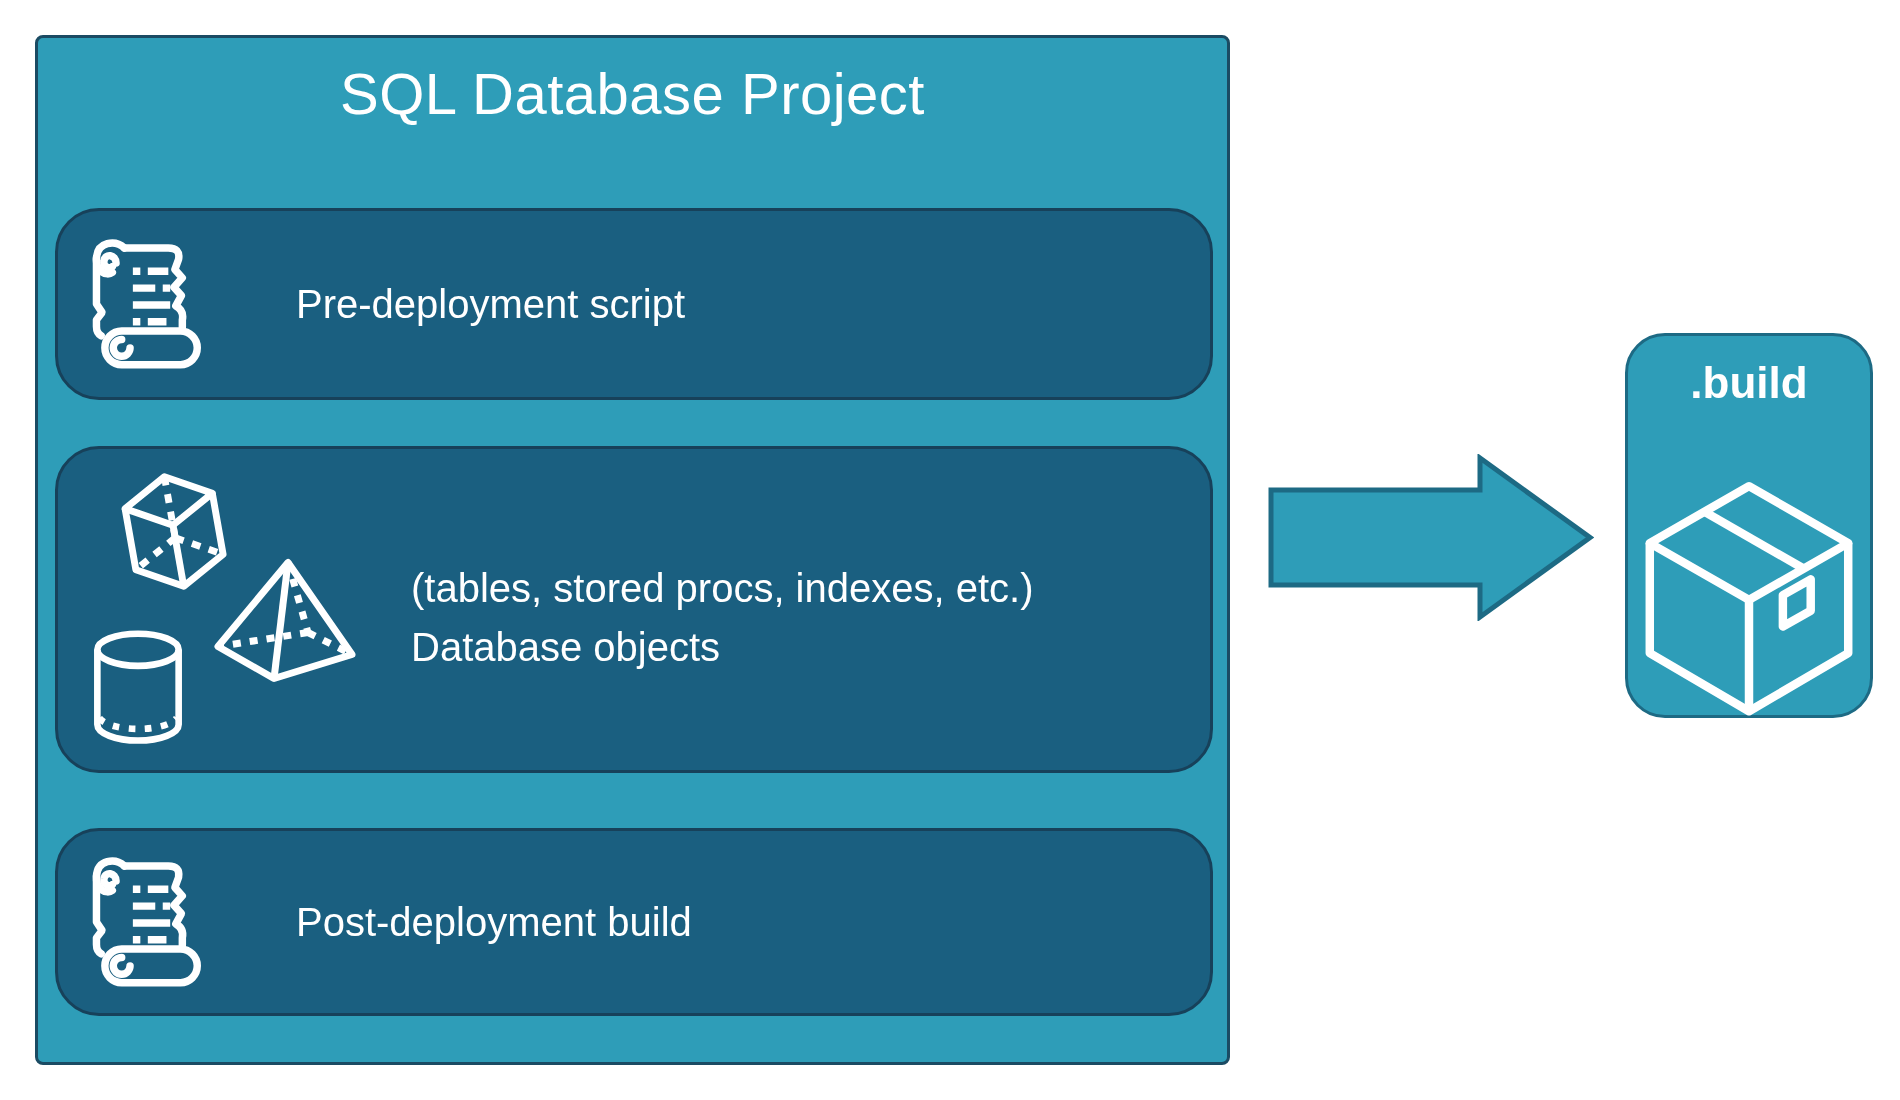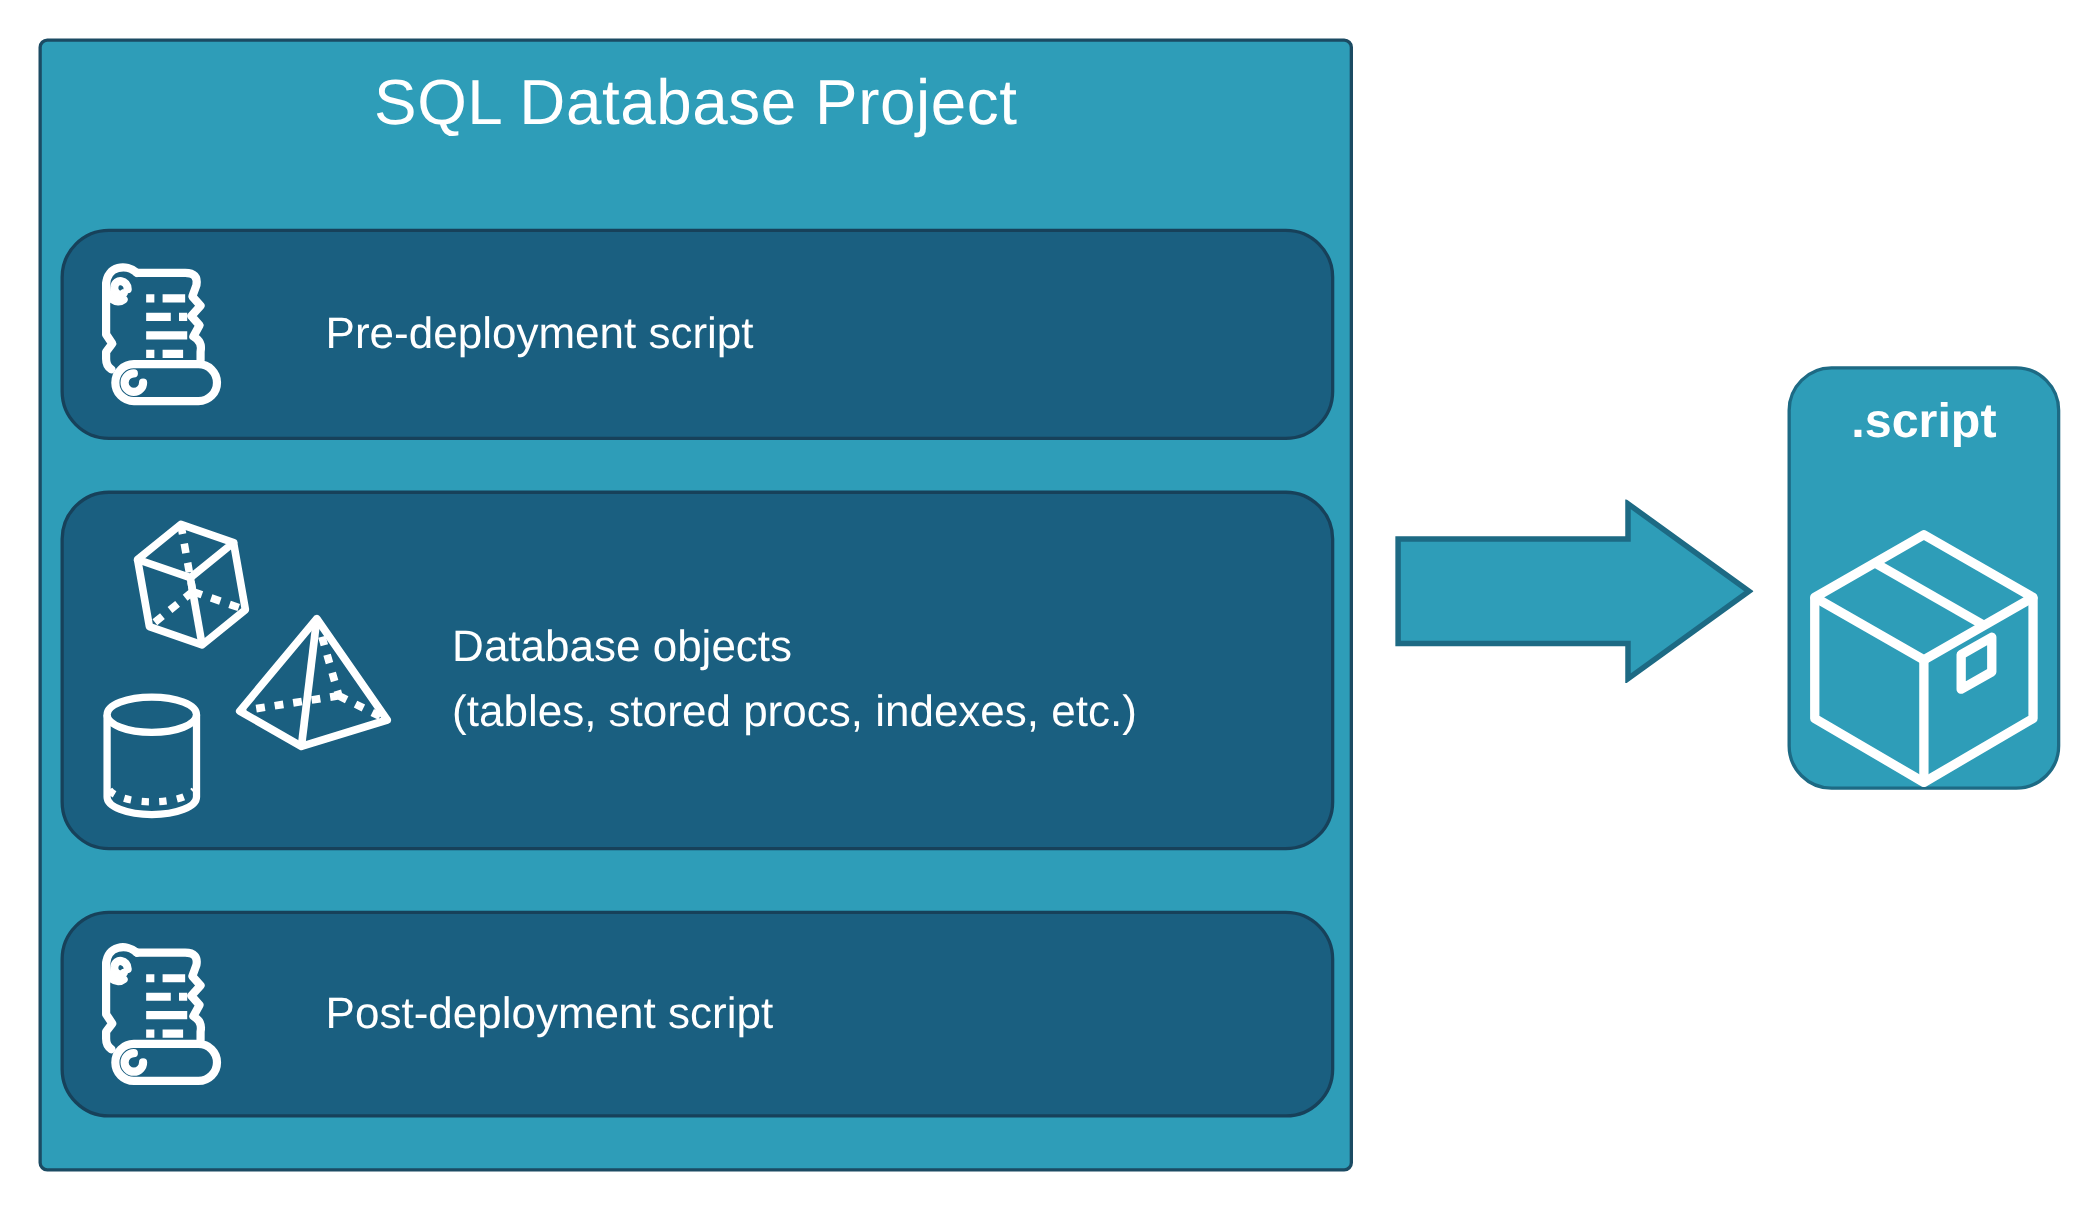--- a/index.html
+++ b/index.html
@@ -130,22 +130,22 @@
       <span class="icon cyl-wrap">
         <svg viewBox="0 0 110 135">
           <g stroke-width="7">
             <path d="M14 98 A 42 15 0 0 0 96 98" stroke-dasharray="7 10"></path>
             <ellipse cx="55" cy="26" rx="43" ry="17"></ellipse>
             <path d="M12 26 V105 A 43 17 0 0 0 98 105 V26"></path>
           </g>
         </svg>
       </span>
       <div class="objects-label">
+        <span>(tables, stored procs, indexes, etc.)</span>
         <span>Database objects</span>
-        <span>(tables, stored procs, indexes, etc.)</span>
       </div>
     </div>
 
     <div class="panel panel-post">
       <span class="icon scroll-wrap">
         <svg viewBox="0 0 130 150">
           <g stroke-width="8" stroke-linecap="round">
             <path d="M43 15 C 33 6 14 8 13 26 C 12 40 24 46 30 41"></path>
             <path d="M34 31 C 34 22 22 20 21 29 C 20 35 27 38 30 35"></path>
             <path d="M43 15 H 90 Q 103 15 101 27 L 97 38 L 105 47 L 96 57 L 104 66 L 98 77 Q 107 82 105 92 L 105 100"></path>
@@ -154,32 +154,32 @@
             <path d="M49 122 A 9 9 0 1 1 40 113"></path>
           </g>
           <g stroke-width="8" stroke-linecap="butt">
             <path d="M52 40 h8 M68 40 h22"></path>
             <path d="M52 58 h24 M84 58 h8"></path>
             <path d="M52 76 h40"></path>
             <path d="M52 94 h8 M68 94 h20"></path>
           </g>
         </svg>
       </span>
-      <span class="panel-label">Post-deployment script</span>
+      <span class="panel-label">Post-deployment build</span>
     </div>
   </div>
 
   <div class="arrow">
     <svg viewBox="0 0 326 167">
       <polygon points="3,36 212,36 212,4 322,83.5 212,163 212,131 3,131"></polygon>
     </svg>
   </div>
 
   <div class="dacpac">
-    <div class="dacpac-label">.script</div>
+    <div class="dacpac-label">.build</div>
     <span class="icon package-wrap">
       <svg viewBox="0 0 200 212">
         <g stroke-width="7">
           <path d="M100 14 L182 61 L100 108 L18 61 Z"></path>
           <path d="M18 61 V152 L100 200 L182 152 V61"></path>
           <path d="M100 108 V200"></path>
           <path d="M63 35 L145 82"></path>
           <path d="M128 104 L151 91 L151 117 L128 130 Z"></path>
         </g>
       </svg>

